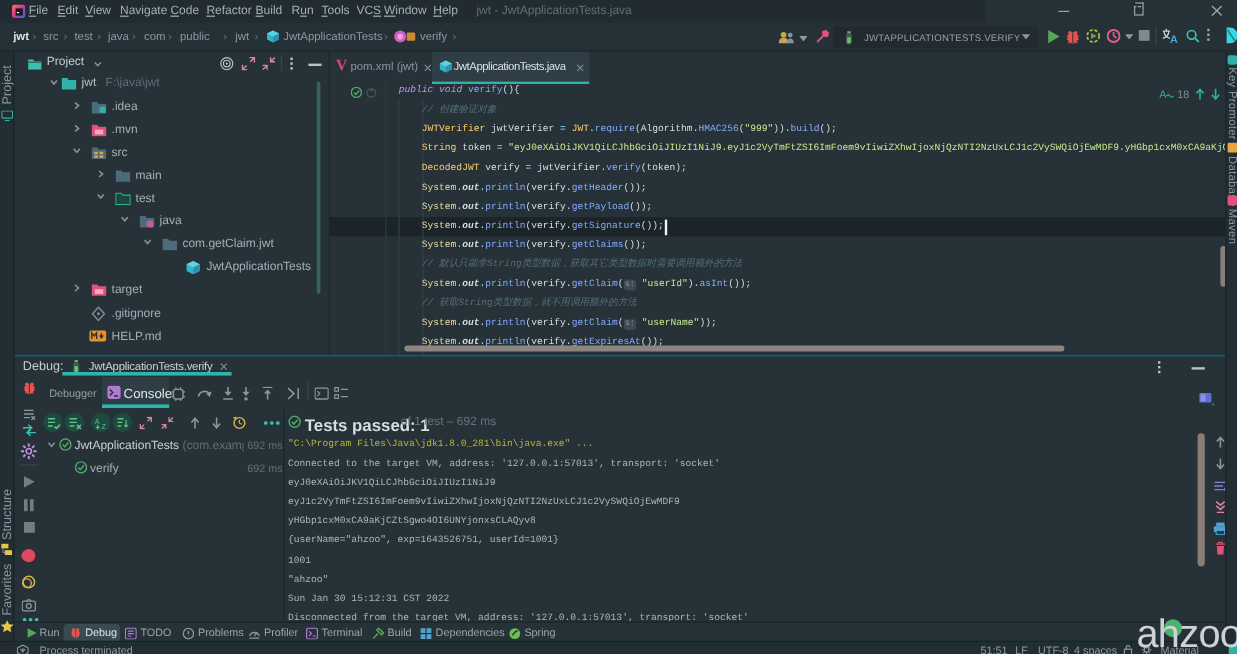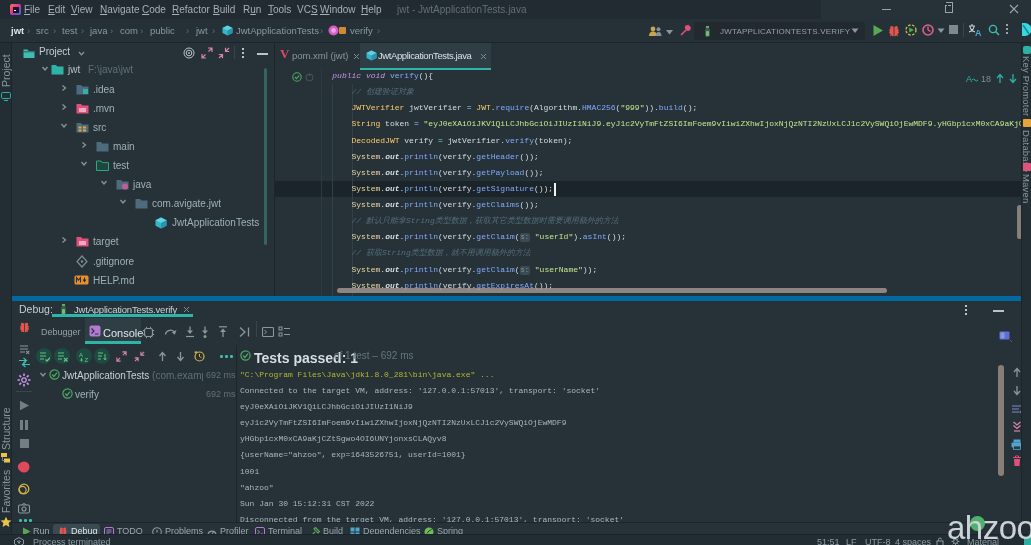--- a/index.html
+++ b/index.html
@@ -252,21 +252,21 @@
       </svg>
       <span class="abs" style="left:121px">java</span>
     </div>
   <svg class="abs chev-r" style="left:107px;top:155px" viewBox="0 0 8 8">
       <path d="M1.5 2 L4 5 L6.5 2" stroke="#87959c" stroke-width="1.3" fill="none"></path>
     </svg>
   <div class="trow" style="left:0;top:151.2px">
       <svg class="fold" style="left:123px" width="13" height="11" viewBox="0 0 13 11">
         <path d="M0.5 1 h4.5 l1.3 1.6 h6.2 v7.9 h-12 z" fill="#4c6b7c"></path>
       </svg>
-      <span class="abs" style="left:140px">com.avigate.jwt</span>
+      <span class="abs" style="left:140px">com.getClaim.jwt</span>
     </div>
   <div class="trow" style="left:0;top:170.3px">
       <svg class="fold" style="left:143px;top:3.5px" width="12" height="12" viewBox="0 0 12 12">
         <polygon points="6,0.5 11.5,3.2 11.5,8.8 6,11.5 0.5,8.8 0.5,3.2" fill="#35b5c9"></polygon>
         <polygon points="6,0.5 11.5,3.2 6,6 0.5,3.2" fill="#62d3e4"></polygon>
         <polygon points="6,6 11.5,3.2 11.5,8.8 6,11.5" fill="#2a93ad"></polygon>
       </svg>
       <span class="abs" style="left:160px">JwtApplicationTests</span>
     </div>
   <svg class="abs chev-r" style="left:48px;top:193px" viewBox="0 0 8 8">
@@ -378,21 +378,21 @@
 
 <div class="abs" id="rightstrip" style="left:1021px;top:43px;width:10px;height:491px;background:#232e34;border-left:1px solid #1b252a;box-sizing:border-box;z-index:5">
   <div class="abs" style="left:1px;top:3px;width:8px;height:8px;background:#2db1a4;border-radius:2px"></div>
   <div class="abs" style="left:-1px;top:13px;writing-mode:vertical-rl;font-size:9.5px;color:#87979f;letter-spacing:0.2px">Key Promoter X</div>
   <div class="abs" style="left:1px;top:76px;width:8px;height:8px;background:#e8a33d;border-radius:1px"></div>
   <div class="abs" style="left:-1px;top:87px;writing-mode:vertical-rl;font-size:9.5px;color:#87979f;letter-spacing:0.2px">Database</div>
   <div class="abs" style="left:1px;top:120px;width:8px;height:8px;background:#e0527c;border-radius:1px"></div>
   <div class="abs" style="left:-1px;top:131px;writing-mode:vertical-rl;font-size:9.5px;color:#87979f;letter-spacing:0.2px">Maven</div>
 </div>
 
-<div class="abs" id="debugpanel" style="left:0;top:296px;width:1031px;height:238px;background:#263238;border-top:5px solid #0369a1;box-sizing:border-box">
+<div class="abs" id="debugpanel" style="left:0;top:296px;width:1031px;height:238px;background:#263238;border-top:1px solid #0369a1;box-sizing:border-box">
 
   <span class="abs" style="left:19px;top:2px;font-size:10.5px;color:#c2ced4">Debug:</span>
   <div class="abs" style="left:60px;top:3px;width:7px;height:11px">
     <div class="abs" style="left:2px;top:0;width:3px;height:2px;background:#5fae62"></div>
     <div class="abs" style="left:1px;top:2px;width:5px;height:9px;background:#3f5b51;border-radius:2px"></div>
     <div class="abs" style="left:2px;top:5px;width:3px;height:5px;background:#6ec071;border-radius:1px"></div>
   </div>
   <span class="abs" style="left:74px;top:2.5px;font-size:9.5px;color:#c9d3d8;letter-spacing:-0.2px">JwtApplicationTests.verify</span>
   <svg class="abs" style="left:183px;top:5px" width="7" height="7" viewBox="0 0 7 7">
       <path d="M1 1 L6 6 M6 1 L1 6" stroke="#7d8d95" stroke-width="1"></path>

